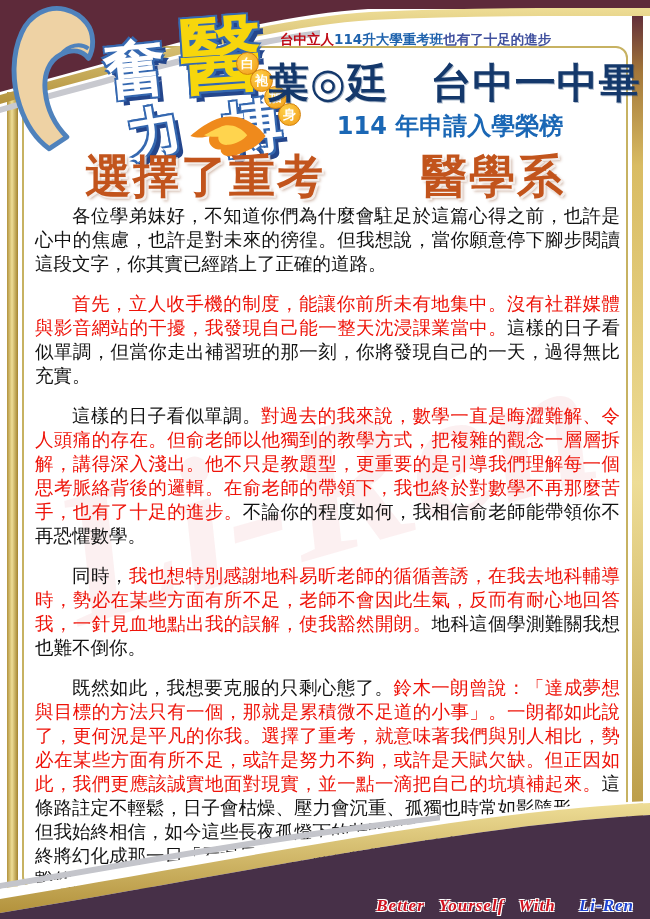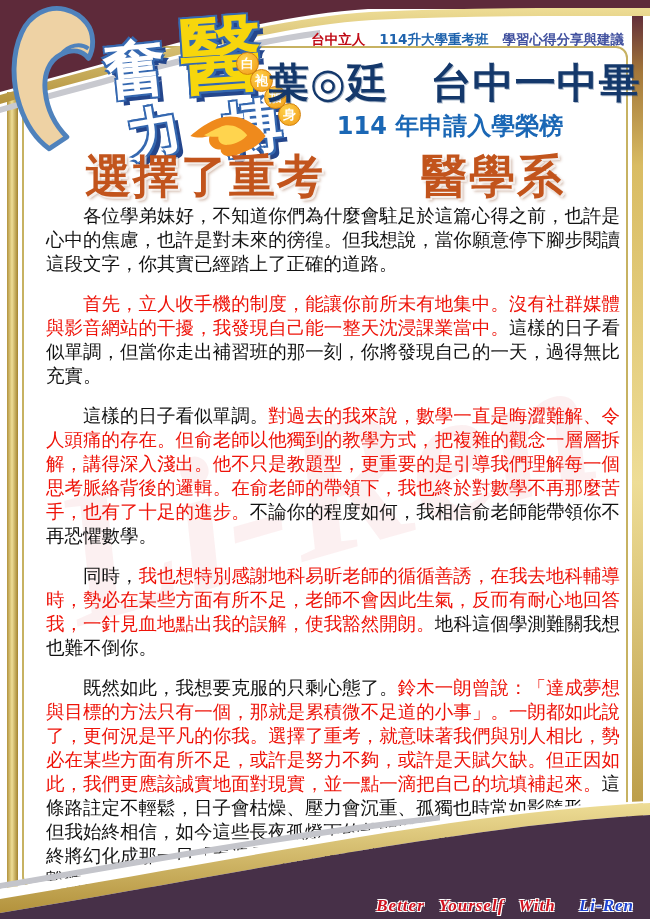--- a/index.html
+++ b/index.html
@@ -34,21 +34,21 @@
     background:radial-gradient(circle at 35% 30%,#ffd24a,var(--badge_orange));
     border:1px solid #d4820a;color:#fff;font-size:13px;font-weight:bold;
     display:flex;align-items:center;justify-content:center;}
   .badge.b0{left:236px;top:52px;}
   .badge.b1{left:250px;top:69px;}
   .badge.b2{left:264px;top:86px;}
   .badge.b3{left:278px;top:103px;}
 
   
   .topbar{position:absolute;top:31px;left:280px;right:26px;z-index:4;
-    display:flex;justify-content:flex-end;gap:14px;
+    display:flex;
     font-size:13.5px;font-weight:bold;white-space:nowrap;}
   .topbar .t-red{color:var(--topbar_red);}
   .topbar .t-blue{color:var(--topbar_blue);}
   .topbar .t-indigo{color:var(--topbar_indigo);}
 
   .student-name{position:absolute;top:56px;left:268px;right:18px;z-index:4;
     text-align:left;font-size:41px;font-weight:900;color:var(--navy);
     letter-spacing:1px;white-space:nowrap;text-shadow:1px 1px 0 rgba(20,56,107,.35);}
   .honor-line{position:absolute;top:110px;left:268px;right:18px;z-index:4;
     text-align:center;font-size:24px;font-weight:900;color:var(--blue);white-space:nowrap;}
@@ -62,21 +62,21 @@
     font-family:"Liberation Serif",serif;font-style:italic;font-weight:bold;
     font-size:190px;color:rgba(222,110,120,0.10);transform:rotate(-16deg);
     text-align:center;pointer-events:none;}
   .glow{position:absolute;left:90px;top:250px;width:470px;height:420px;z-index:0;
     background:radial-gradient(ellipse at center,rgba(248,205,205,.28),rgba(255,255,255,0) 65%);}
 
   
   .body-text{position:absolute;top:204px;left:30px;right:30px;z-index:2;
     font-size:18.5px;line-height:24px;color:var(--body_black);
     text-align:justify;}
-  .body-text p{margin:0 0 16px 16px;text-indent:2em;}
+  .body-text p{margin:0 0 16px 5px;text-indent:2em;}
   .seg.red{color:var(--body_red);}
   .seg.black{color:var(--body_black);}
   .bl{display:block;text-indent:0;}
 
   
   .slogan{position:absolute;right:16px;bottom:3px;z-index:6;white-space:nowrap;
     font-family:"Liberation Serif",serif;font-style:italic;font-weight:bold;
     font-size:17px;letter-spacing:1px;word-spacing:9px;}
   .slogan .s-red{color:var(--slogan_red);
     text-shadow:-1px -1px 0 #fff,1px -1px 0 #fff,-1px 1px 0 #fff,1px 1px 0 #fff;margin-left:16px;}
@@ -120,21 +120,21 @@
     <span class="badge b3">身</span>
     <svg class="flame" width="80" height="48" viewBox="0 0 100 60">
       <path d="M97,30 C82,10 60,2 42,7 C26,11 10,24 3,30 C12,33 20,32 27,30 C24,39 30,47 41,47 C40,53 49,58 60,54 C78,48 90,41 97,30 Z" fill="#ef8a1c"></path>
       <path d="M74,29 C64,17 50,14 40,19 C32,22 24,27 20,29 C27,31 33,31 38,31 C37,37 42,42 50,41 C60,40 69,35 74,29 Z" fill="#ffd44e"></path>
     </svg>
   </div>
 
   <div class="topbar">
     <span class="t-red">台中立人</span>
     <span class="t-blue">114升大學重考班</span>
-    <span class="t-indigo">學習心得分享與建議</span>
+    <span class="t-indigo">也有了十足的進步</span>
   </div>
 
   <div class="student-name">葉◎廷　台中一中畢</div>
   <div class="honor-line">114 年申請入學榮榜</div>
   <div class="result-title">選擇了重考　　醫學系</div>
 
   <div class="watermark">Li-Ren</div>
 
   <div class="body-text">
     <p>

